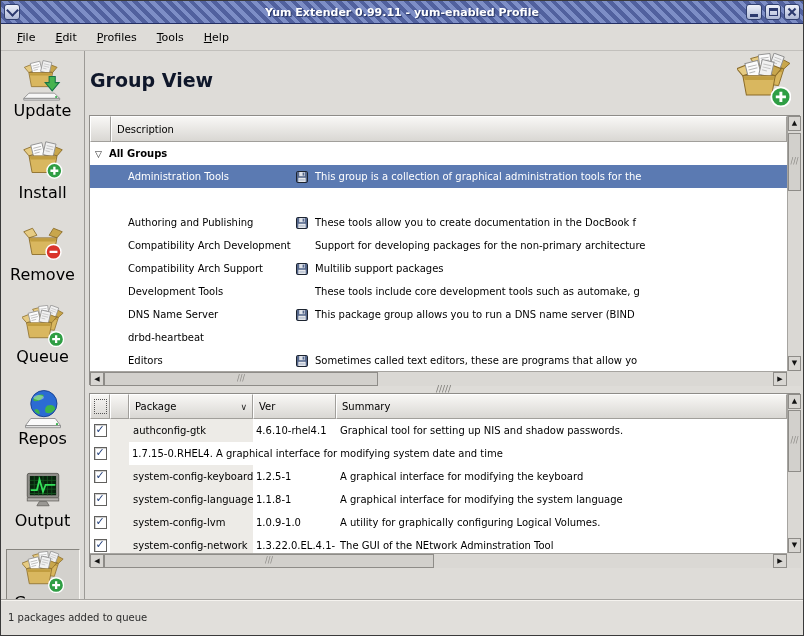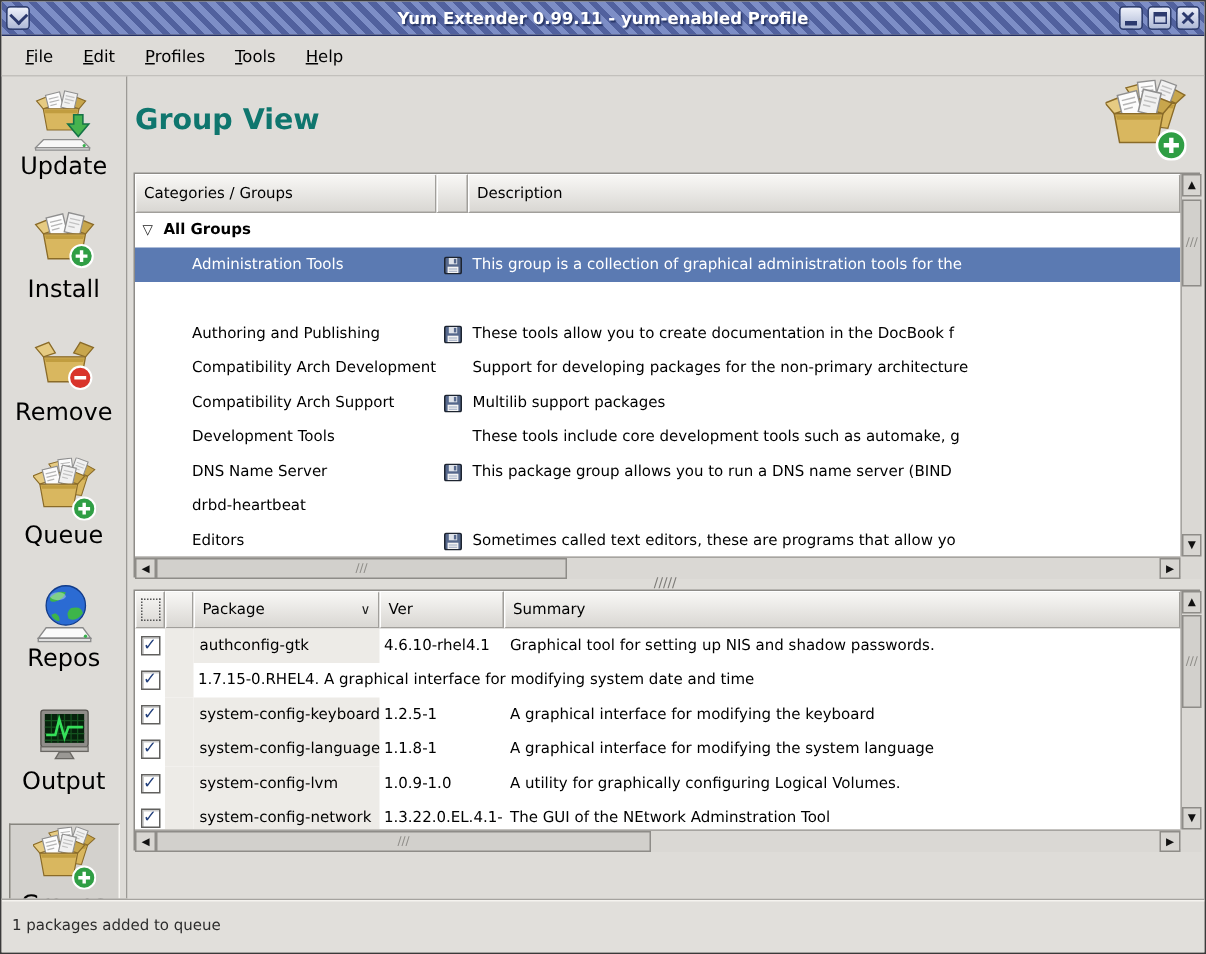--- a/index.html
+++ b/index.html
@@ -32,21 +32,21 @@
   .mn{text-decoration:underline;}
   
   .main{flex:0 0 auto;height:548px;display:flex;}
   .sidebar{width:84px;box-sizing:border-box;border-right:1px solid #9c9a96;
     display:flex;flex-direction:column;align-items:center;padding-top:6px;gap:17px;}
   .side-item{display:flex;flex-direction:column;align-items:center;width:72px;padding:2px 0;}
   .side-item svg{width:42px;height:42px;display:block;}
   .side-label{font-size:16px;margin-top:0;}
   .side-item.selected{background:#d3d1cd;border:1px solid;border-color:#87857f #f7f5f1 #f7f5f1 #87857f;padding:1px 0;}
   .content{flex:1;position:relative;background:#dedcd8;overflow:hidden;}
-  .page-title{position:absolute;left:5px;top:18px;font-size:19px;font-weight:bold;color:#0f766e;}
+  .page-title{position:absolute;left:5px;top:18px;font-size:19px;font-weight:bold;color:#0f172a;}
   .header-icon{position:absolute;right:12px;top:2px;width:54px;height:54px;}
   
   .frame{position:absolute;left:4px;box-sizing:border-box;border:1px solid #8e8c88;background:#fff;}
   .th{background:linear-gradient(#f8f7f5,#d9d7d3);box-sizing:border-box;height:26px;
     border-top:1px solid #fff;border-left:1px solid #fff;border-right:1px solid #a19f9b;border-bottom:1px solid #a19f9b;
     display:flex;align-items:center;padding:0 5px;font-size:10px;overflow:hidden;white-space:nowrap;}
   .arr{font-size:7px;line-height:1;color:#111;}
   .grip{font-size:8px;color:#8e8c88;letter-spacing:0;line-height:1;}
   .hsb{position:relative;background:#dad8d4;box-sizing:border-box;border-top:1px solid #a6a4a0;height:15px;}
   .vsb{position:relative;background:#dad8d4;box-sizing:border-box;border-left:1px solid #a6a4a0;width:14px;}
@@ -260,23 +260,20 @@
     </div>
 
     <div class="content">
       <div class="page-title">Group View</div>
       <svg class="header-icon" viewBox="0 0 48 48">
           <use href="#ic-groups-sym"></use>
         </svg>
 
       <div class="frame tree">
         <div class="tree-head">
-          <div class="th thc1">
-              <span>Categories / Groups</span>
-            </div>
           <div class="th thc2"></div>
           <div class="th thc3">
               <span>Description</span>
             </div>
         </div>
         <div class="tree-body">
 
           <div class="trow">
             <span class="tc1 lvl0">
                 <span class="expander">▽</span>

